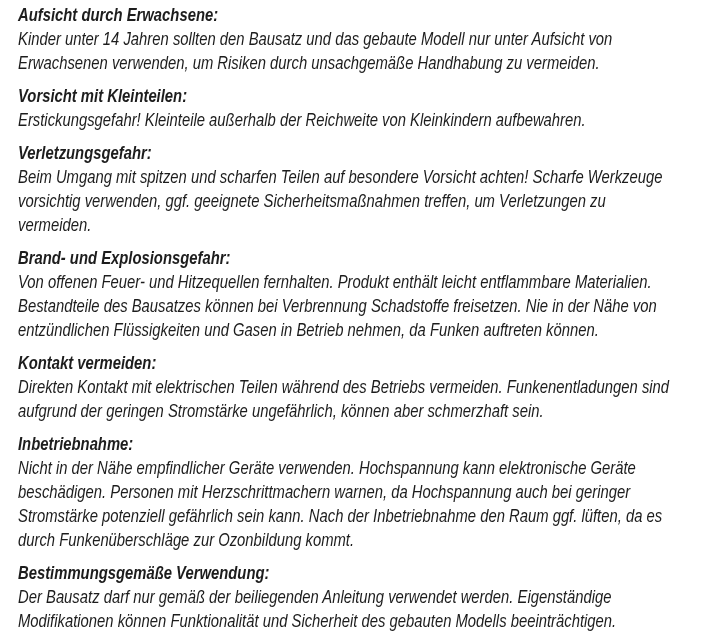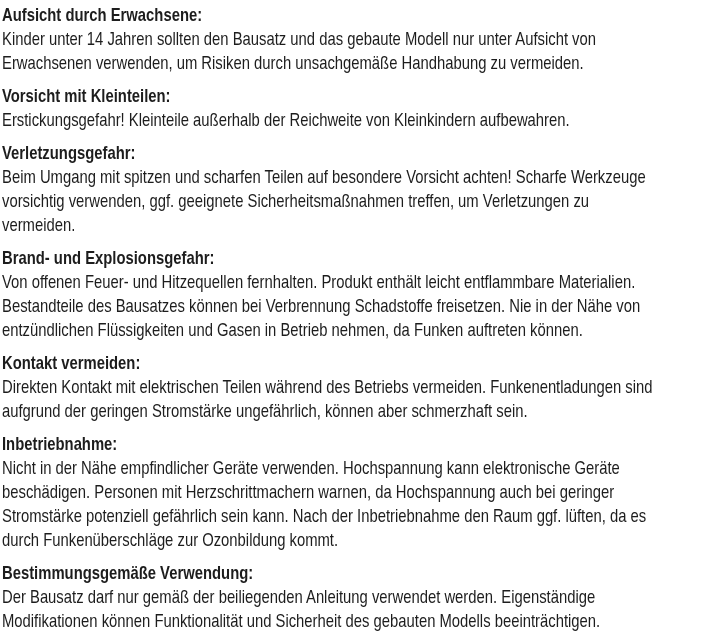--- a/index.html
+++ b/index.html
@@ -6,21 +6,22 @@
     margin: 0;
     padding: 0;
   }
   body {
     width: 720px;
     height: 633px;
     background: #ffffff;
     overflow: hidden;
   }
   .doc {
-    padding: 3px 0 0 2px;
+    padding: 3px 0 0 18px;
+    font-style: italic;
   }
   
   .doc-inner {
     width: 920px;
     transform: scaleX(0.78);
     transform-origin: 0 0;
     font-family: "Liberation Sans", sans-serif;
     font-size: 19px;
     line-height: 24px;
     color: #1d1d1d;

